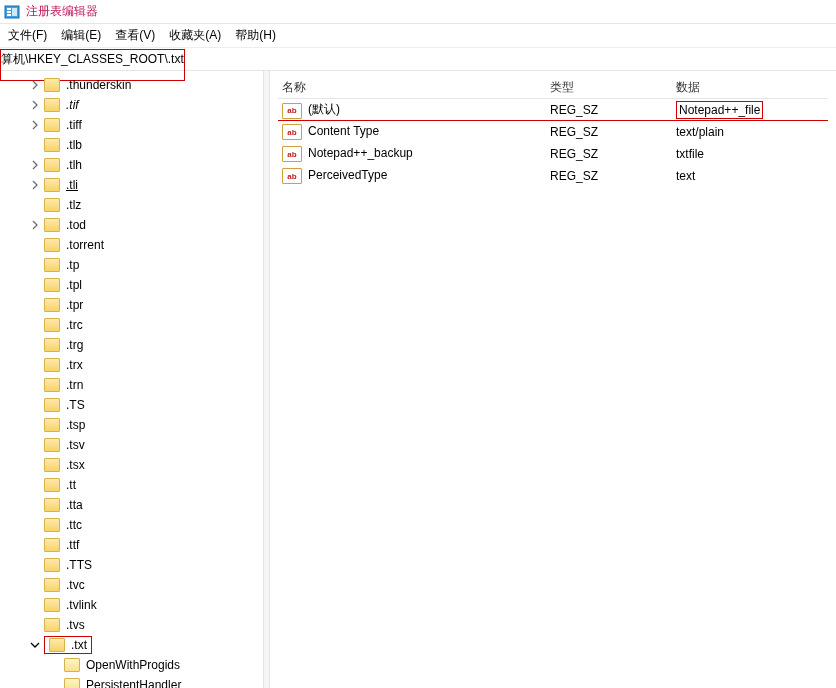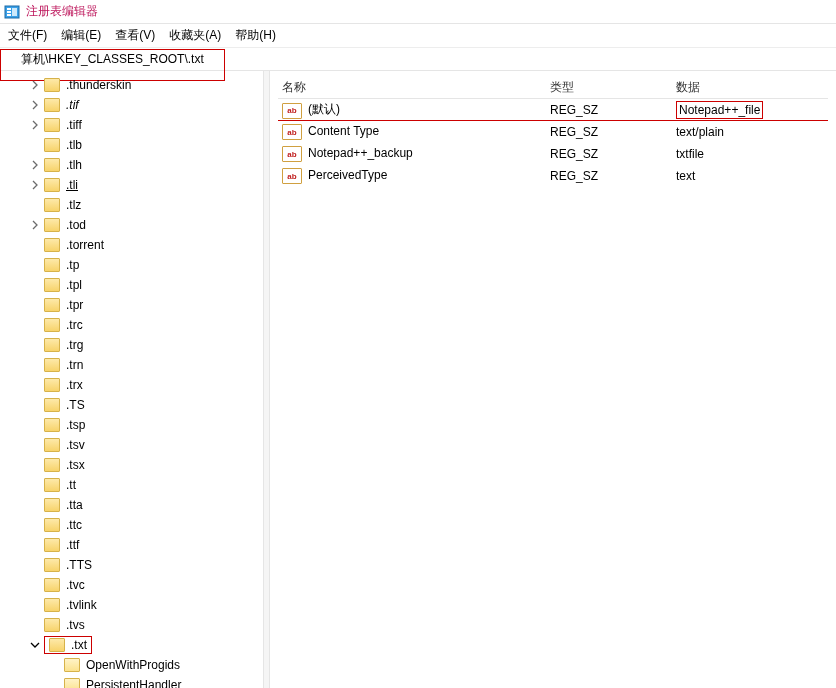--- a/index.html
+++ b/index.html
@@ -6,21 +6,21 @@
 html, body { width: 836px; height: 688px; background: #fff; overflow: hidden; }
 
 .titlebar { height: 24px; display: flex; align-items: center; gap: 6px; padding: 0 4px; border-bottom: 1px solid #e5e5e5; }
 .titlebar .app-icon { width: 16px; height: 16px; }
 .titlebar .title { font-size: 12px; color: #be185d; }
 
 .menubar { height: 24px; display: flex; align-items: center; gap: 14px; padding: 0 8px; border-bottom: 1px solid #ededed; }
 .menubar .menu-item { font-size: 12px; color: #000; cursor: default; }
 
 .address-row { height: 22px; display: flex; align-items: center; }
-.address-box { display:inline-block; height:32px; line-height:18px; padding:0 20px; border:1px solid #c00; color:#000; font-size:12px; margin-left:0; margin-top:11px; }
+.address-box { display:inline-block; height:32px; line-height:18px; padding:0 0; border:1px solid #c00; color:#000; font-size:12px; margin-left:0; margin-top:11px; }
 
 .body { display: flex; height: calc(688px - 24px - 24px - 22px); border-top: 1px solid #e5e5e5; }
 .tree-pane { width: 264px; border-right: 1px solid #e5e5e5; overflow: hidden; padding-top: 4px; }
 .divider { width: 6px; background: #f5f5f5; border-right:1px solid #e5e5e5; }
 
 .tree { list-style: none; }
 .tree li { position: relative; height: 20px; display: flex; align-items: center; white-space: nowrap; }
 .tree .chev { width: 14px; height: 14px; display:inline-flex; align-items:center; justify-content:center; color:#6c6c6c; font-size:10px; margin-right:2px; }
 .tree .chev.open { transform: rotate(0deg); color:#000; }
 .tree .folder { width: 16px; height: 14px; background: linear-gradient(#fde9a9,#f7d36b); border:1px solid #d6b24a; border-radius:1px; margin-right:6px; }
@@ -164,26 +164,26 @@
           <span class="label">.trc</span>
         </li>
         <li style="padding-left: 28px;">
           <span class="chev"></span>
           <span class="folder"></span>
           <span class="label">.trg</span>
         </li>
         <li style="padding-left: 28px;">
           <span class="chev"></span>
           <span class="folder"></span>
+          <span class="label">.trx</span>
+        </li>
+        <li style="padding-left: 28px;">
+          <span class="chev"></span>
+          <span class="folder"></span>
           <span class="label">.trn</span>
-        </li>
-        <li style="padding-left: 28px;">
-          <span class="chev"></span>
-          <span class="folder"></span>
-          <span class="label">.trx</span>
         </li>
         <li style="padding-left: 28px;">
           <span class="chev"></span>
           <span class="folder"></span>
           <span class="label">.TS</span>
         </li>
         <li style="padding-left: 28px;">
           <span class="chev"></span>
           <span class="folder"></span>
           <span class="label">.tsp</span>

